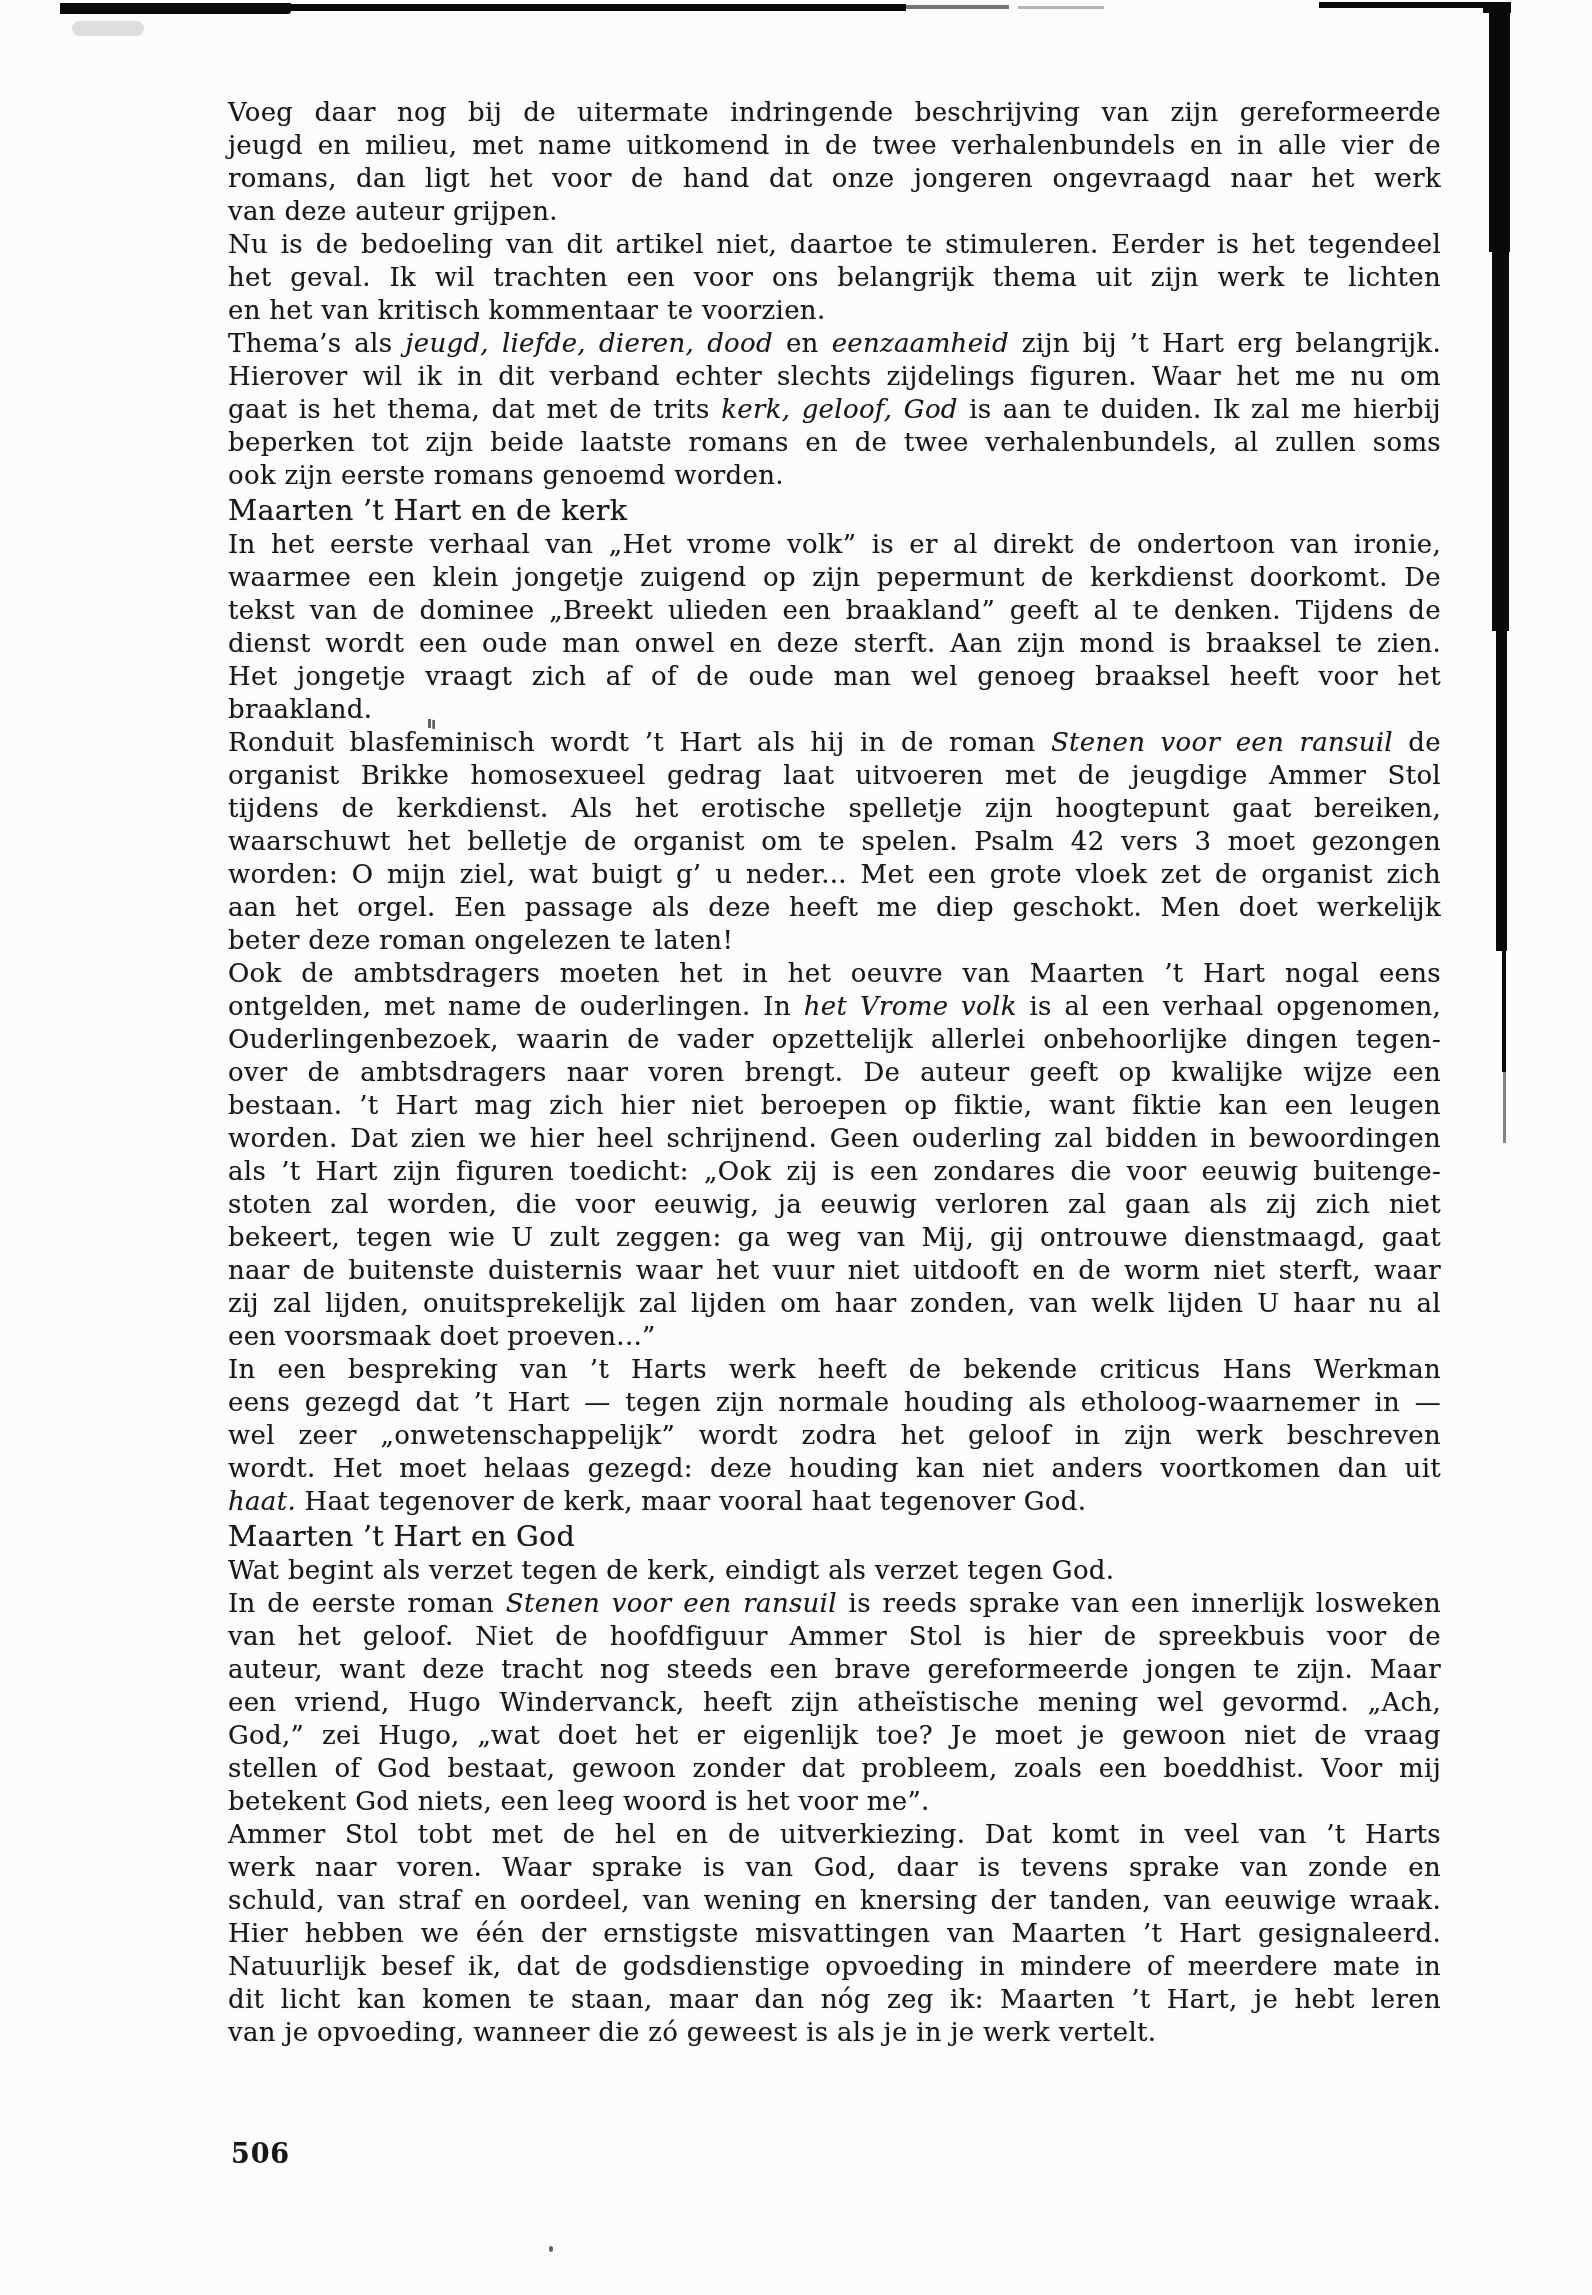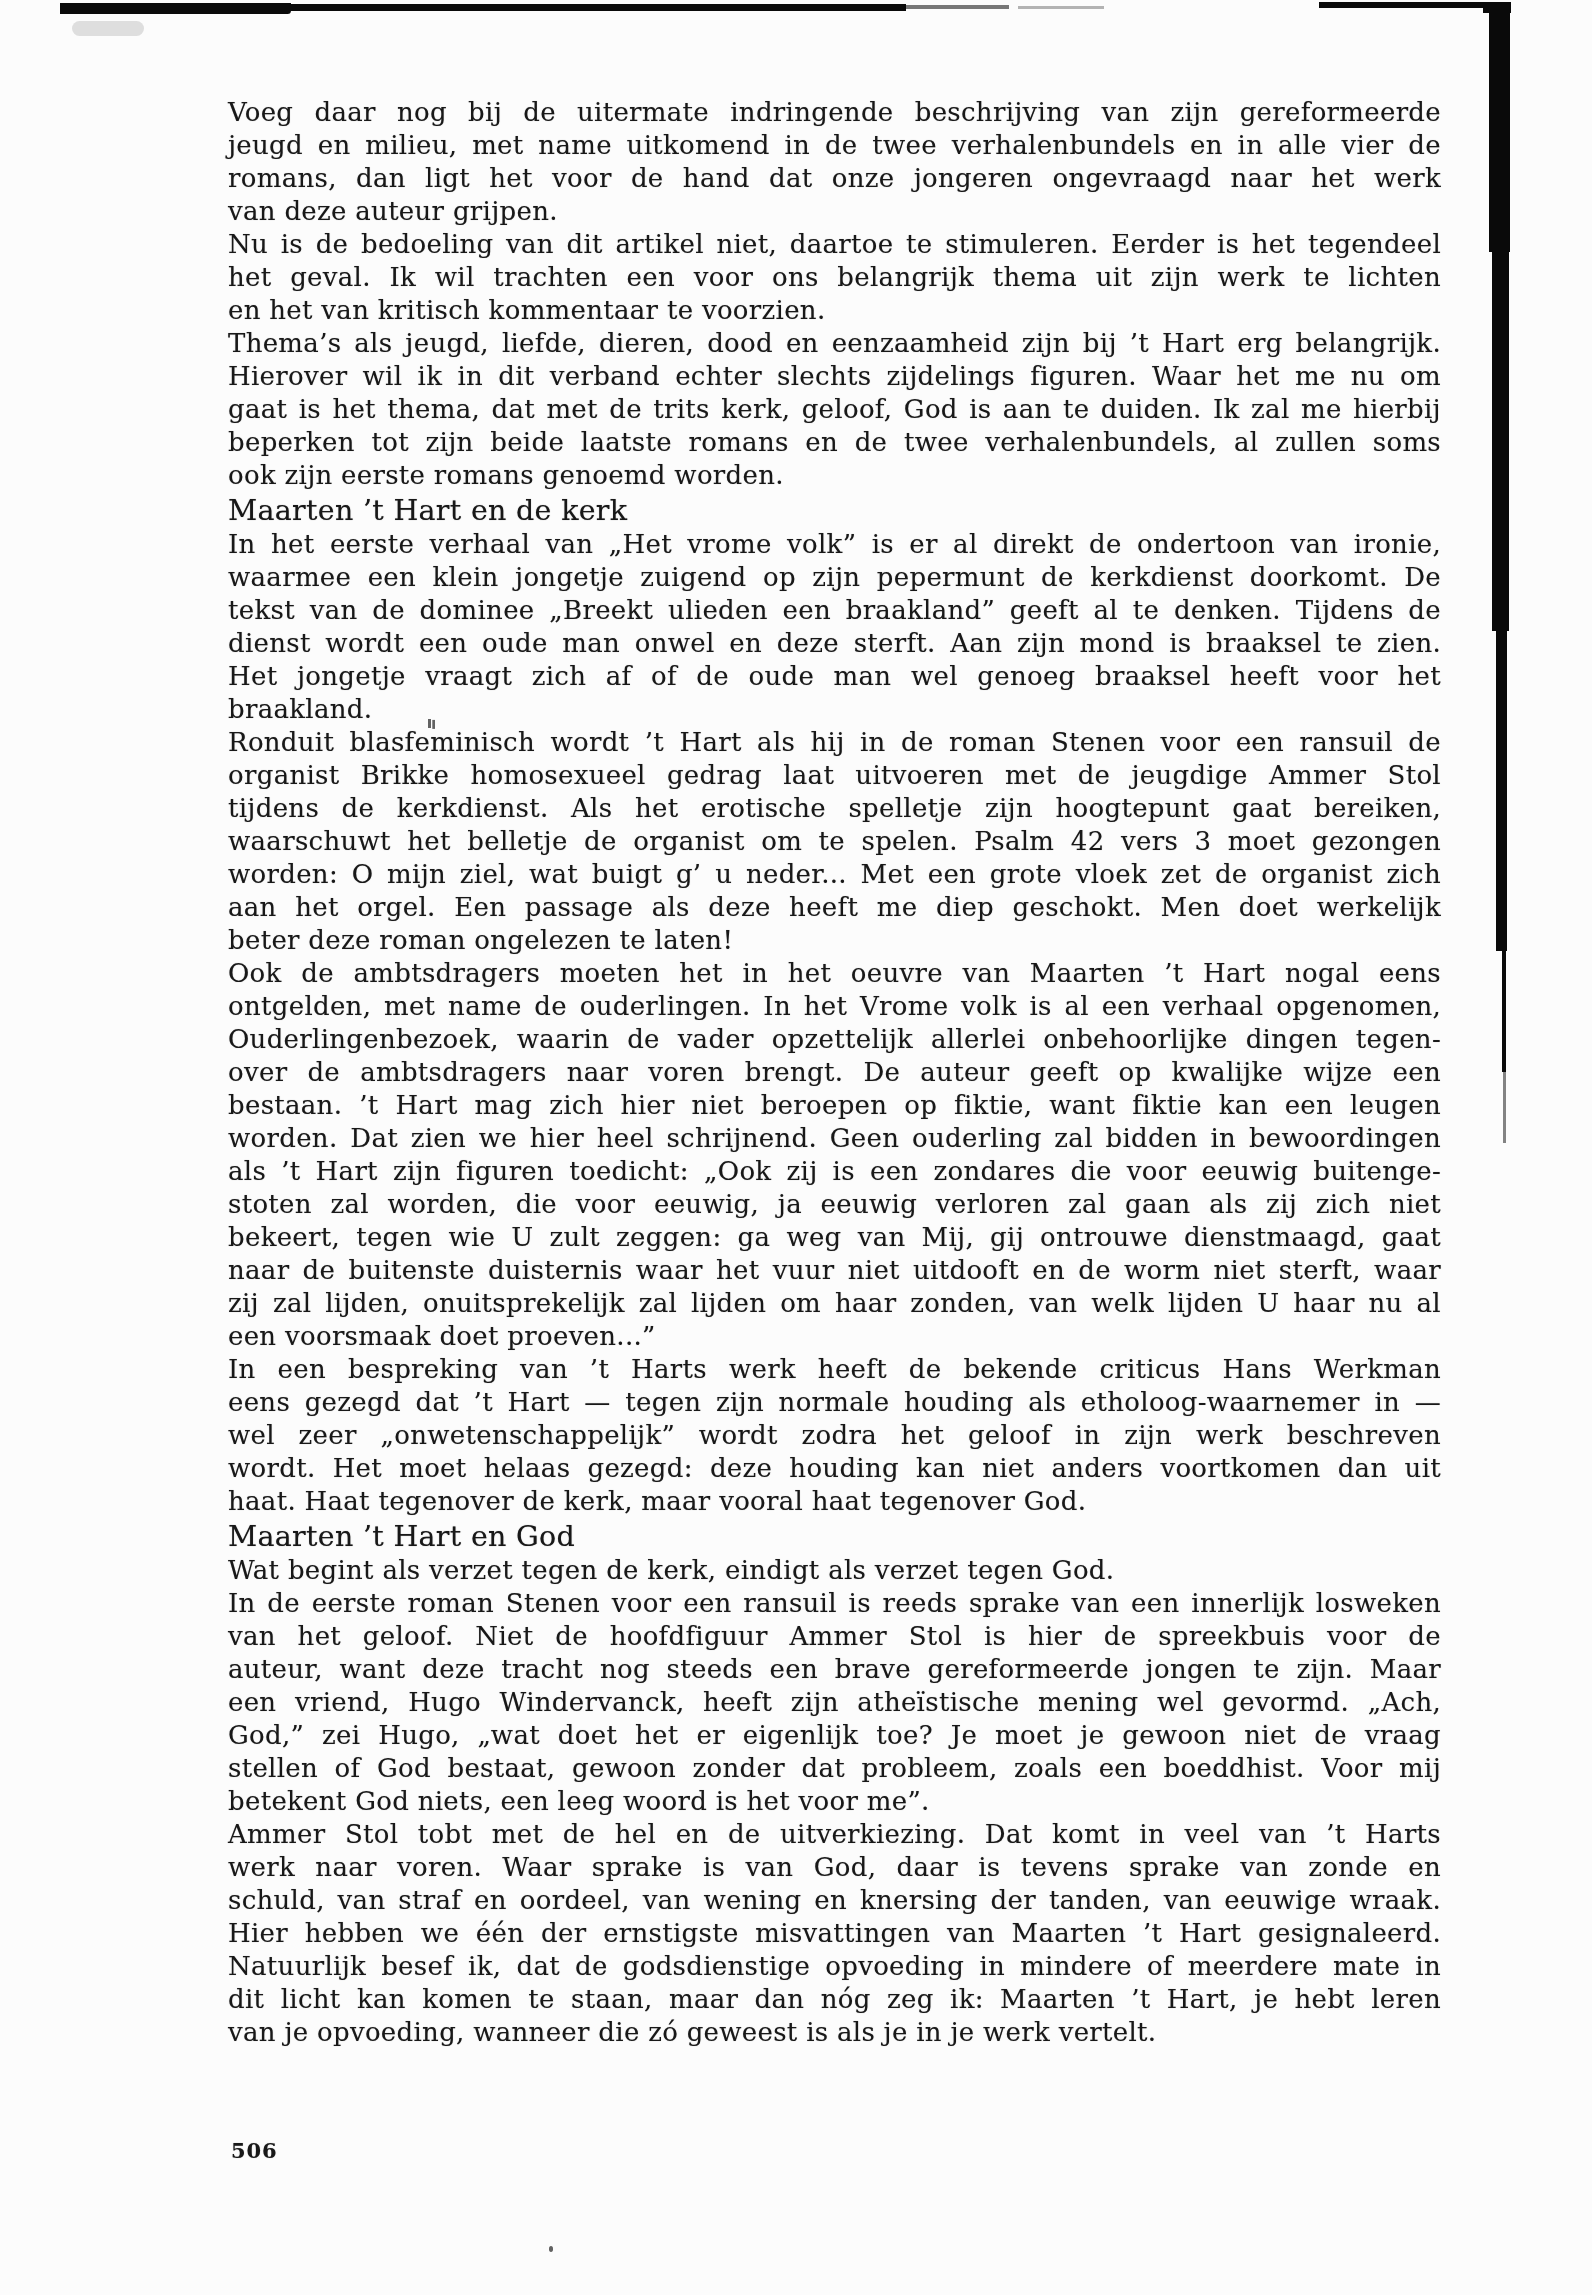--- a/index.html
+++ b/index.html
@@ -31,30 +31,30 @@
     color:var(--ink,#181818);
     font-size:26px;letter-spacing:0.3px;
     text-shadow:0 0 0.9px rgba(25,25,25,.38);
   }
   .line{
     height:33px;line-height:33px;
     text-align:justify;text-align-last:justify;
     white-space:normal;
   }
   .line.last{text-align-last:left;}
-  .it{}
+  .it{font-style:italic;}
   .heading{
     height:36px;line-height:38px;
     font-weight:normal;font-size:28.5px;letter-spacing:0.3px;
     text-shadow:0 0 0.9px rgba(10,10,10,.5);
   }
   .pagenum{
     position:absolute;left:231px;top:2138px;
     color:var(--ink,#181818);
-    font-size:21px;font-weight:bold;letter-spacing:0.9px;
+    font-size:27px;font-weight:bold;letter-spacing:0.9px;
     text-shadow:0 0 0.9px rgba(25,25,25,.4);
     text-align:center;
   }
 </style>
 </head>
 <body>
 
 <div class="page">
 
   <div class="artifact bar-top-left-1"></div>

